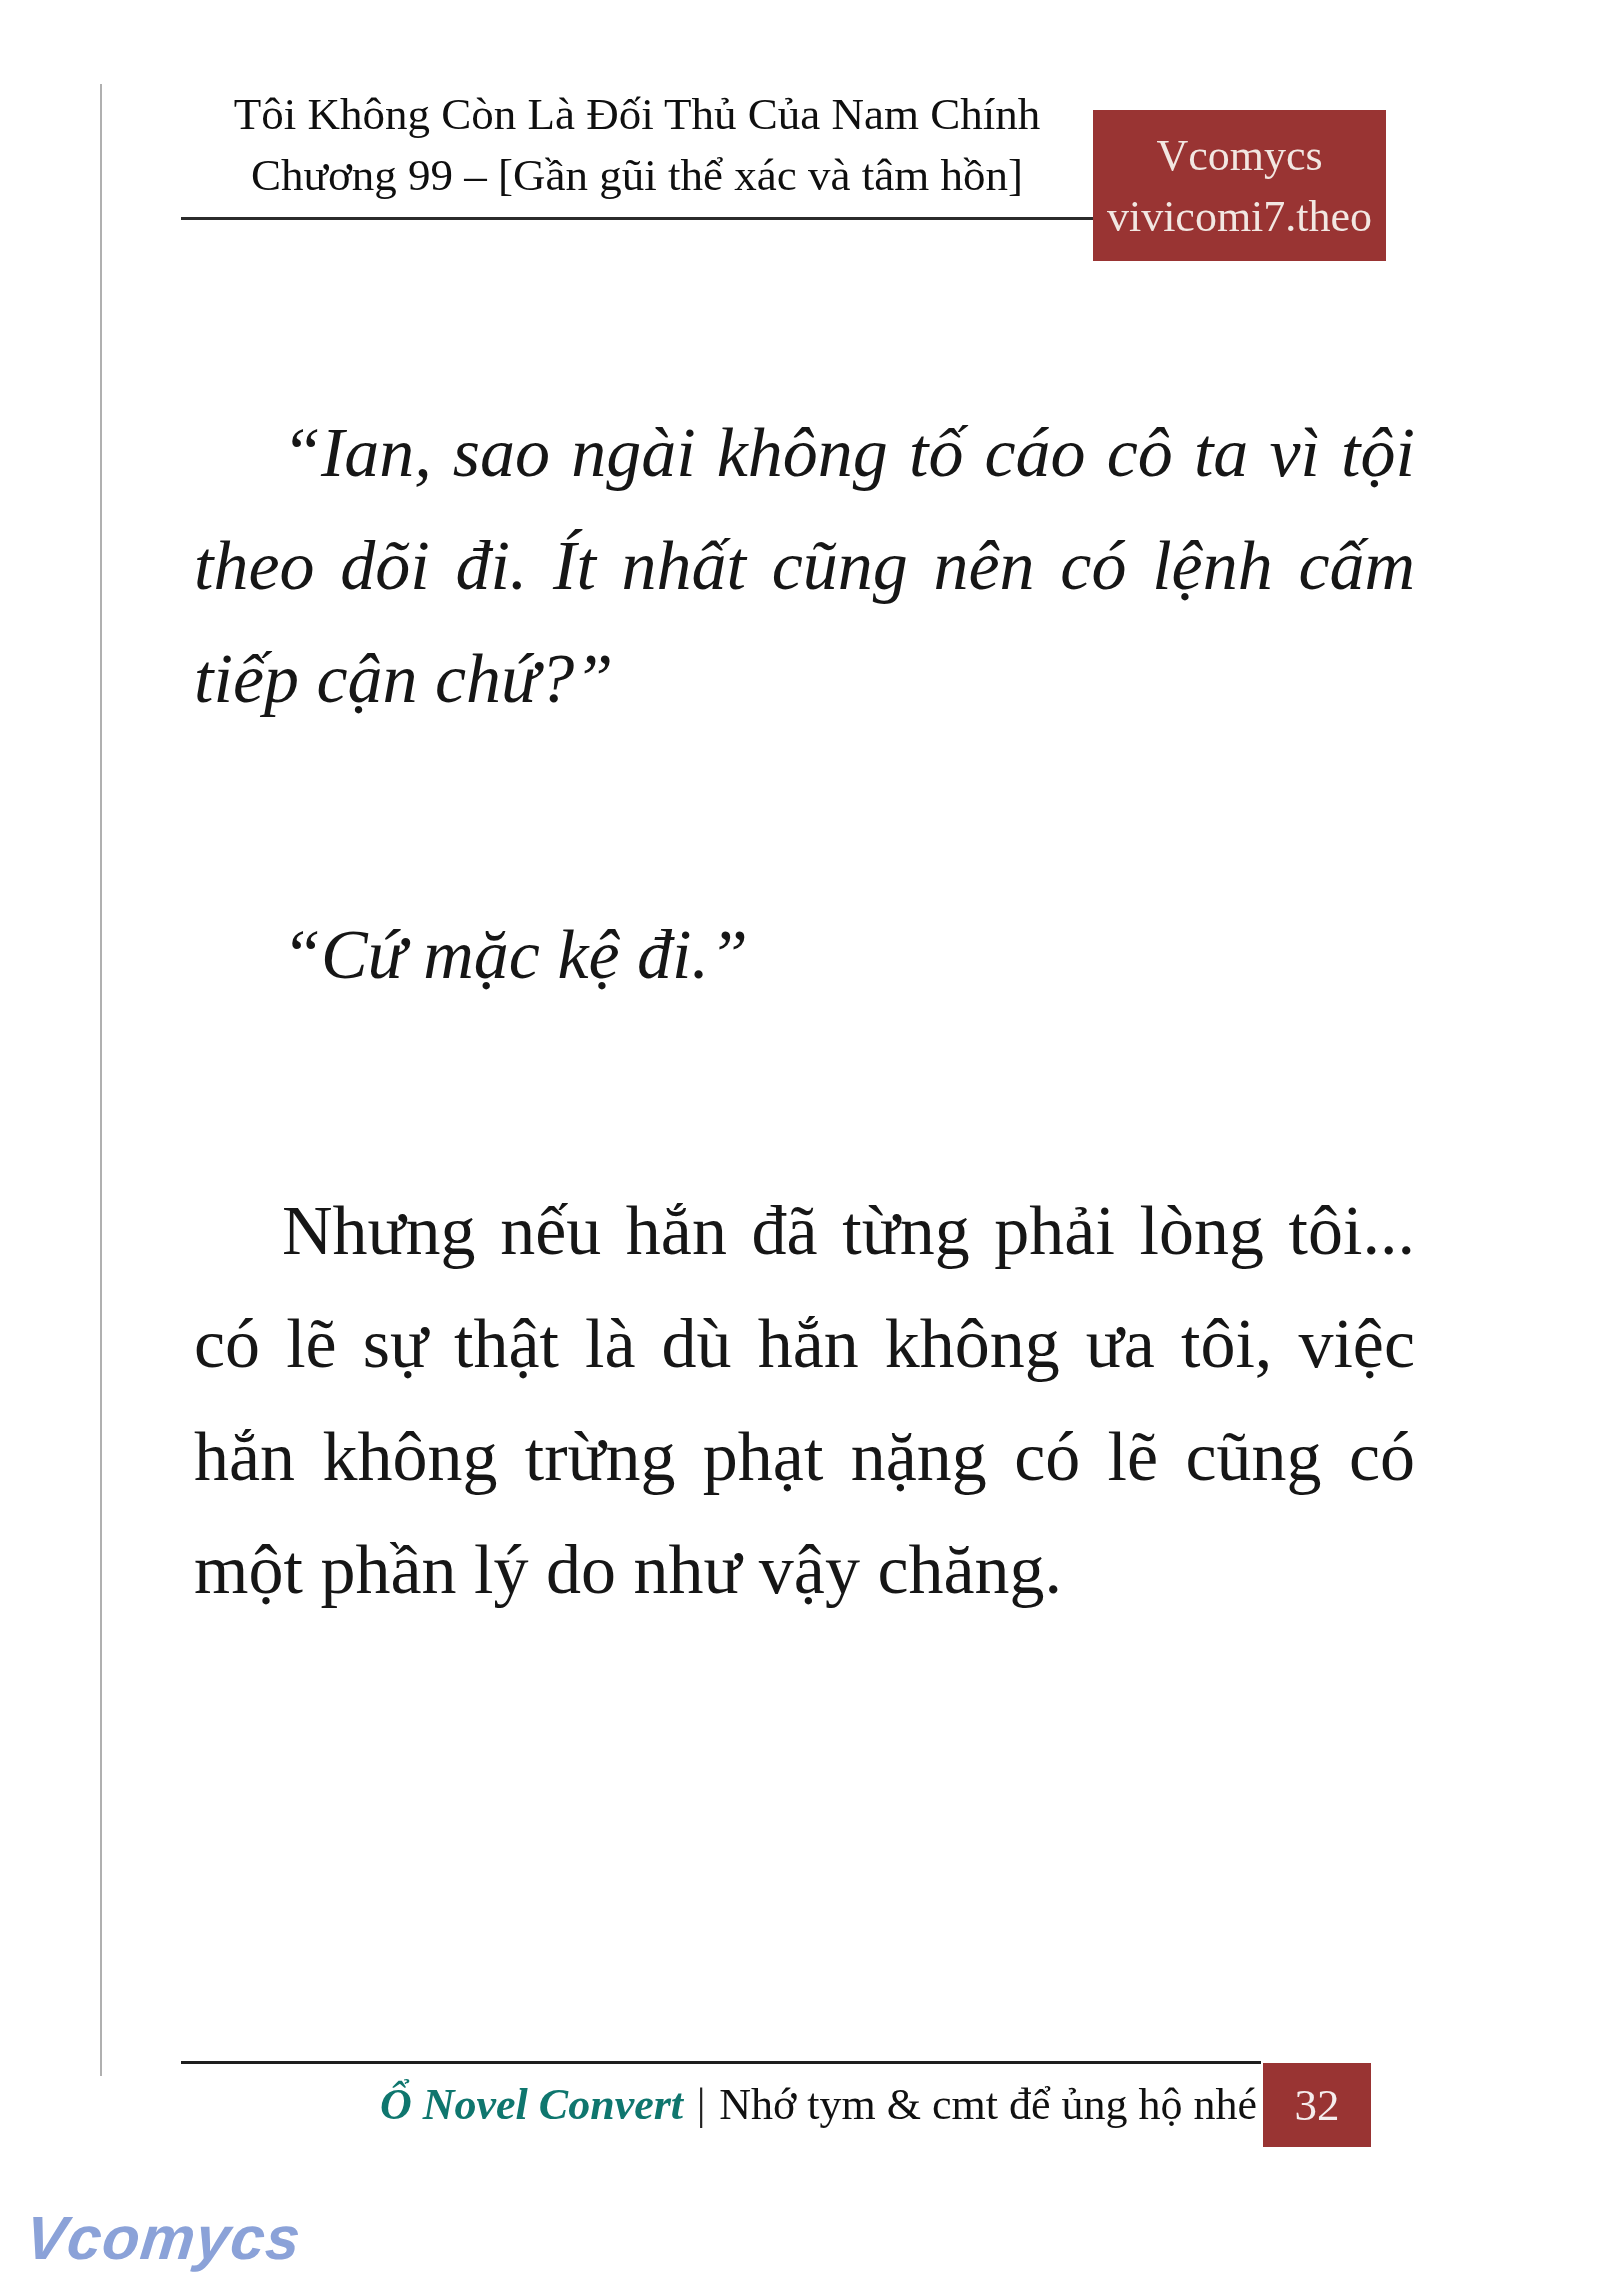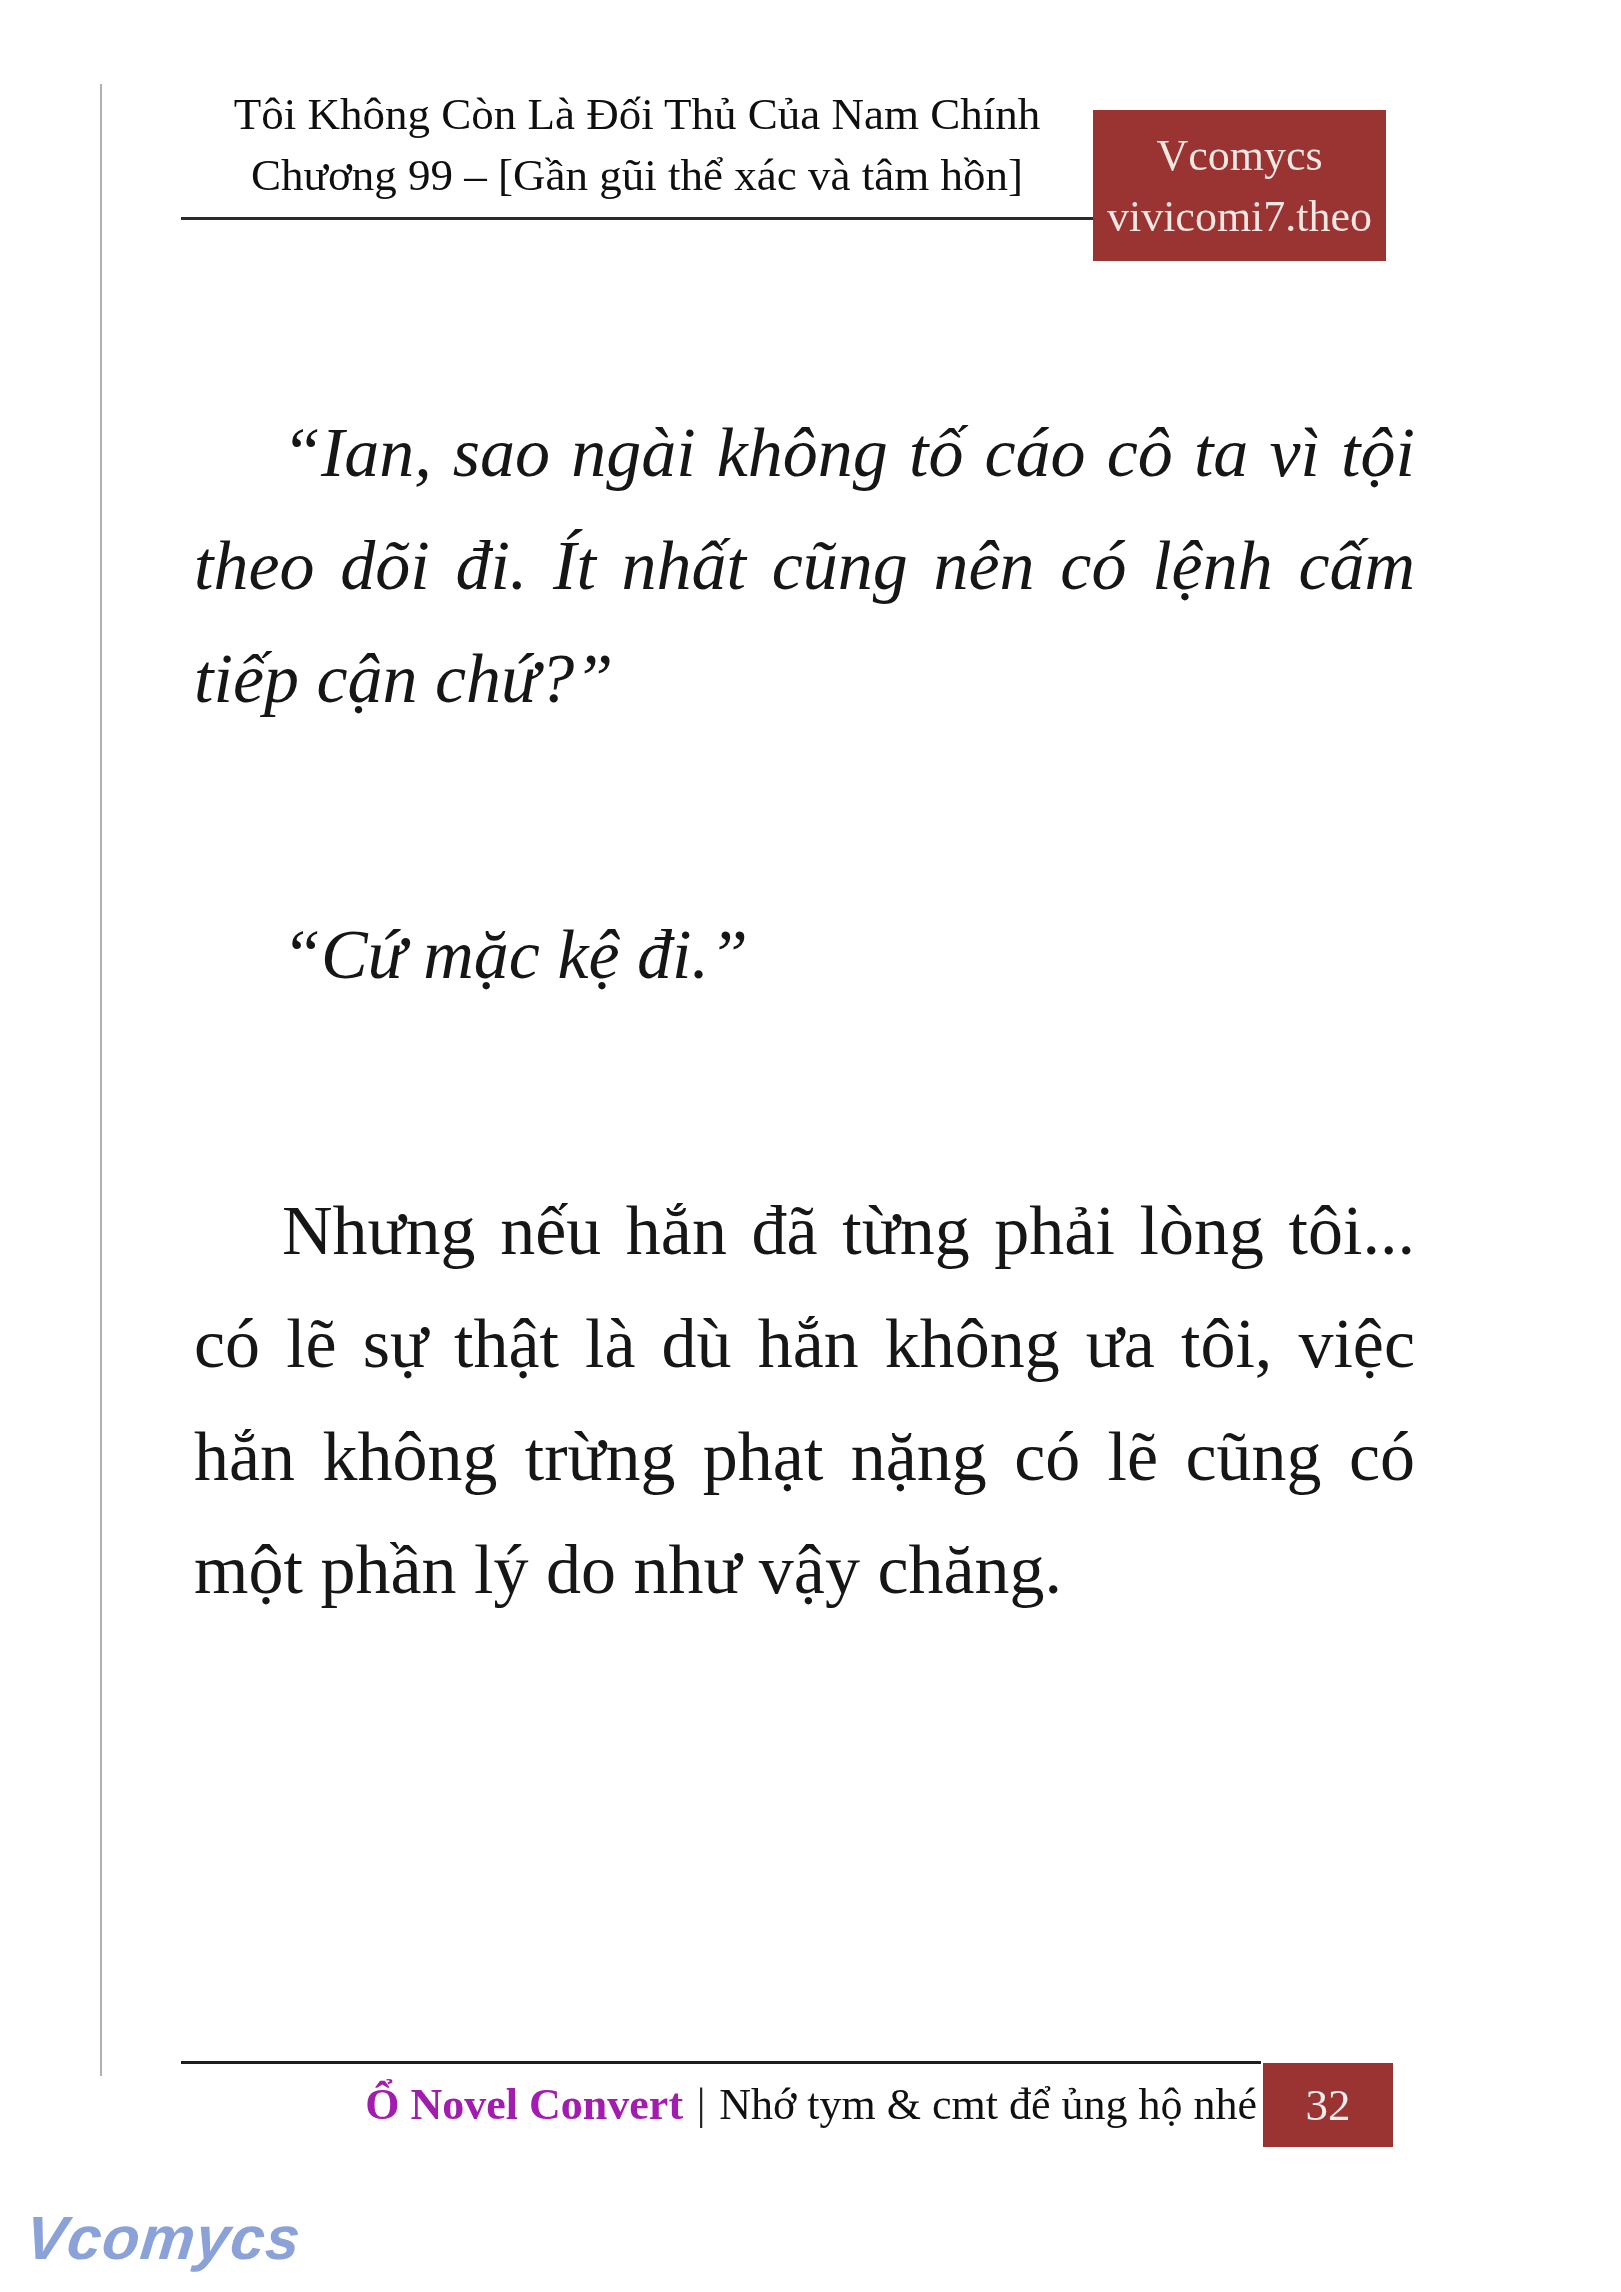--- a/index.html
+++ b/index.html
@@ -40,24 +40,24 @@
   .para-italic{font-style:italic;}
   
   .footer-rule{
     position:absolute;left:181px;top:2061px;width:1080px;height:2.9px;background:#1e1e1e;
   }
   .footer-text{
     position:absolute;left:181px;top:2074px;width:1076px;
     text-align:right;font-size:44px;line-height:61px;color:#111;
     white-space:nowrap;
   }
-  .footer-brand{color:#a21caf;font-weight:bold;}
+  .footer-brand{color:#0f766e;font-weight:bold;font-style:italic;}
   .footer-sep{color:#222;padding:0 13.7px;}
   .page-num-box{
-    position:absolute;left:1263px;top:2063px;width:130px;height:84px;
+    position:absolute;left:1263px;top:2063px;width:108px;height:84px;
     background:#993433;color:#f5eded;
     display:flex;justify-content:center;align-items:center;
     font-size:45px;
   }
   
   .watermark{
     position:absolute;left:25.5px;top:2203px;
     font-family:"Liberation Sans", sans-serif;
     font-style:italic;font-weight:bold;
     font-size:61px;letter-spacing:1px;

